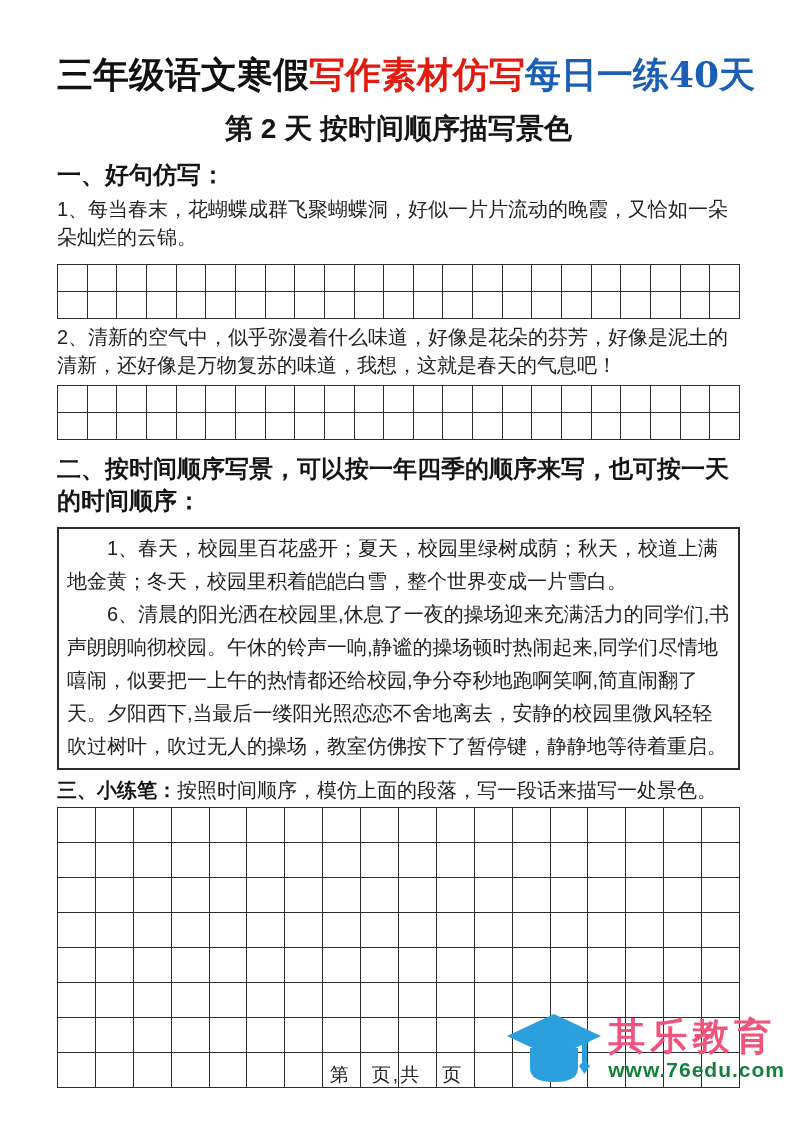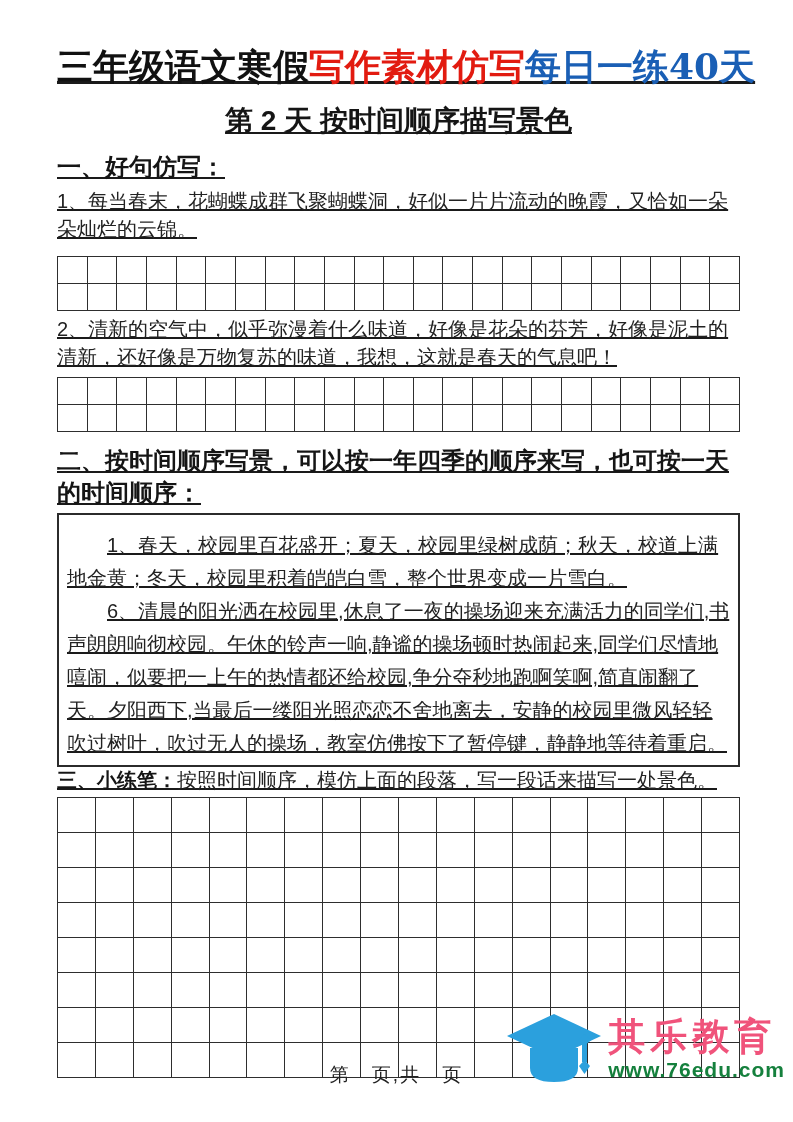--- a/index.html
+++ b/index.html
@@ -4,21 +4,21 @@
 <style>
   * { margin: 0; padding: 0; box-sizing: border-box; }
   html, body { background: #ffffff; }
   body {
     width: 793px; height: 1122px;
     position: relative;
     overflow: hidden;
     font-family: "Liberation Sans", sans-serif;
     color: #1a1a1a;
   }
-  .page { position: absolute; left: 57px; top: 0; width: 683px; text-decoration: underline; }
+  .page { position: absolute; left: 57px; top: 8px; width: 683px; }
 
   .title {
     margin-top: 42px;
     text-align: center;
     font-family: "DejaVu Serif", serif;
     font-weight: bold;
     font-size: 36px;
     line-height: 48px;
     white-space: nowrap;
   }
@@ -58,30 +58,31 @@
     border-bottom: 1px solid #2e2e2e;
     background: #ffffff;
   }
   .small-grid { margin-top: 13px; }
   .small-grid .cell { height: 27px; }
   .big-grid { margin-top: 4px; }
   .big-grid .cell { height: 35px; }
   .grid-2 { margin-top: 6px; }
 
   .example-box {
-    margin-top: 4px;
+    margin-top: 10px;
     border: 2px solid #2b2b2b;
-    padding: 14px 8px 5px 8px;
+    padding: 3px 8px 5px 8px;
     font-size: 20px;
     line-height: 33px;
     color: #222222;
   }
   .example-box p { text-indent: 2em; }
 
   .sec3-line {
+    margin-top: 7px;
     font-size: 20px;
     line-height: 26px;
     color: #222222;
     white-space: nowrap;
   }
   .sec3-line .bold-lead { font-weight: bold; color: #151515; }
 
   .footer {
     position: absolute;
     left: 0; top: 1062px;

